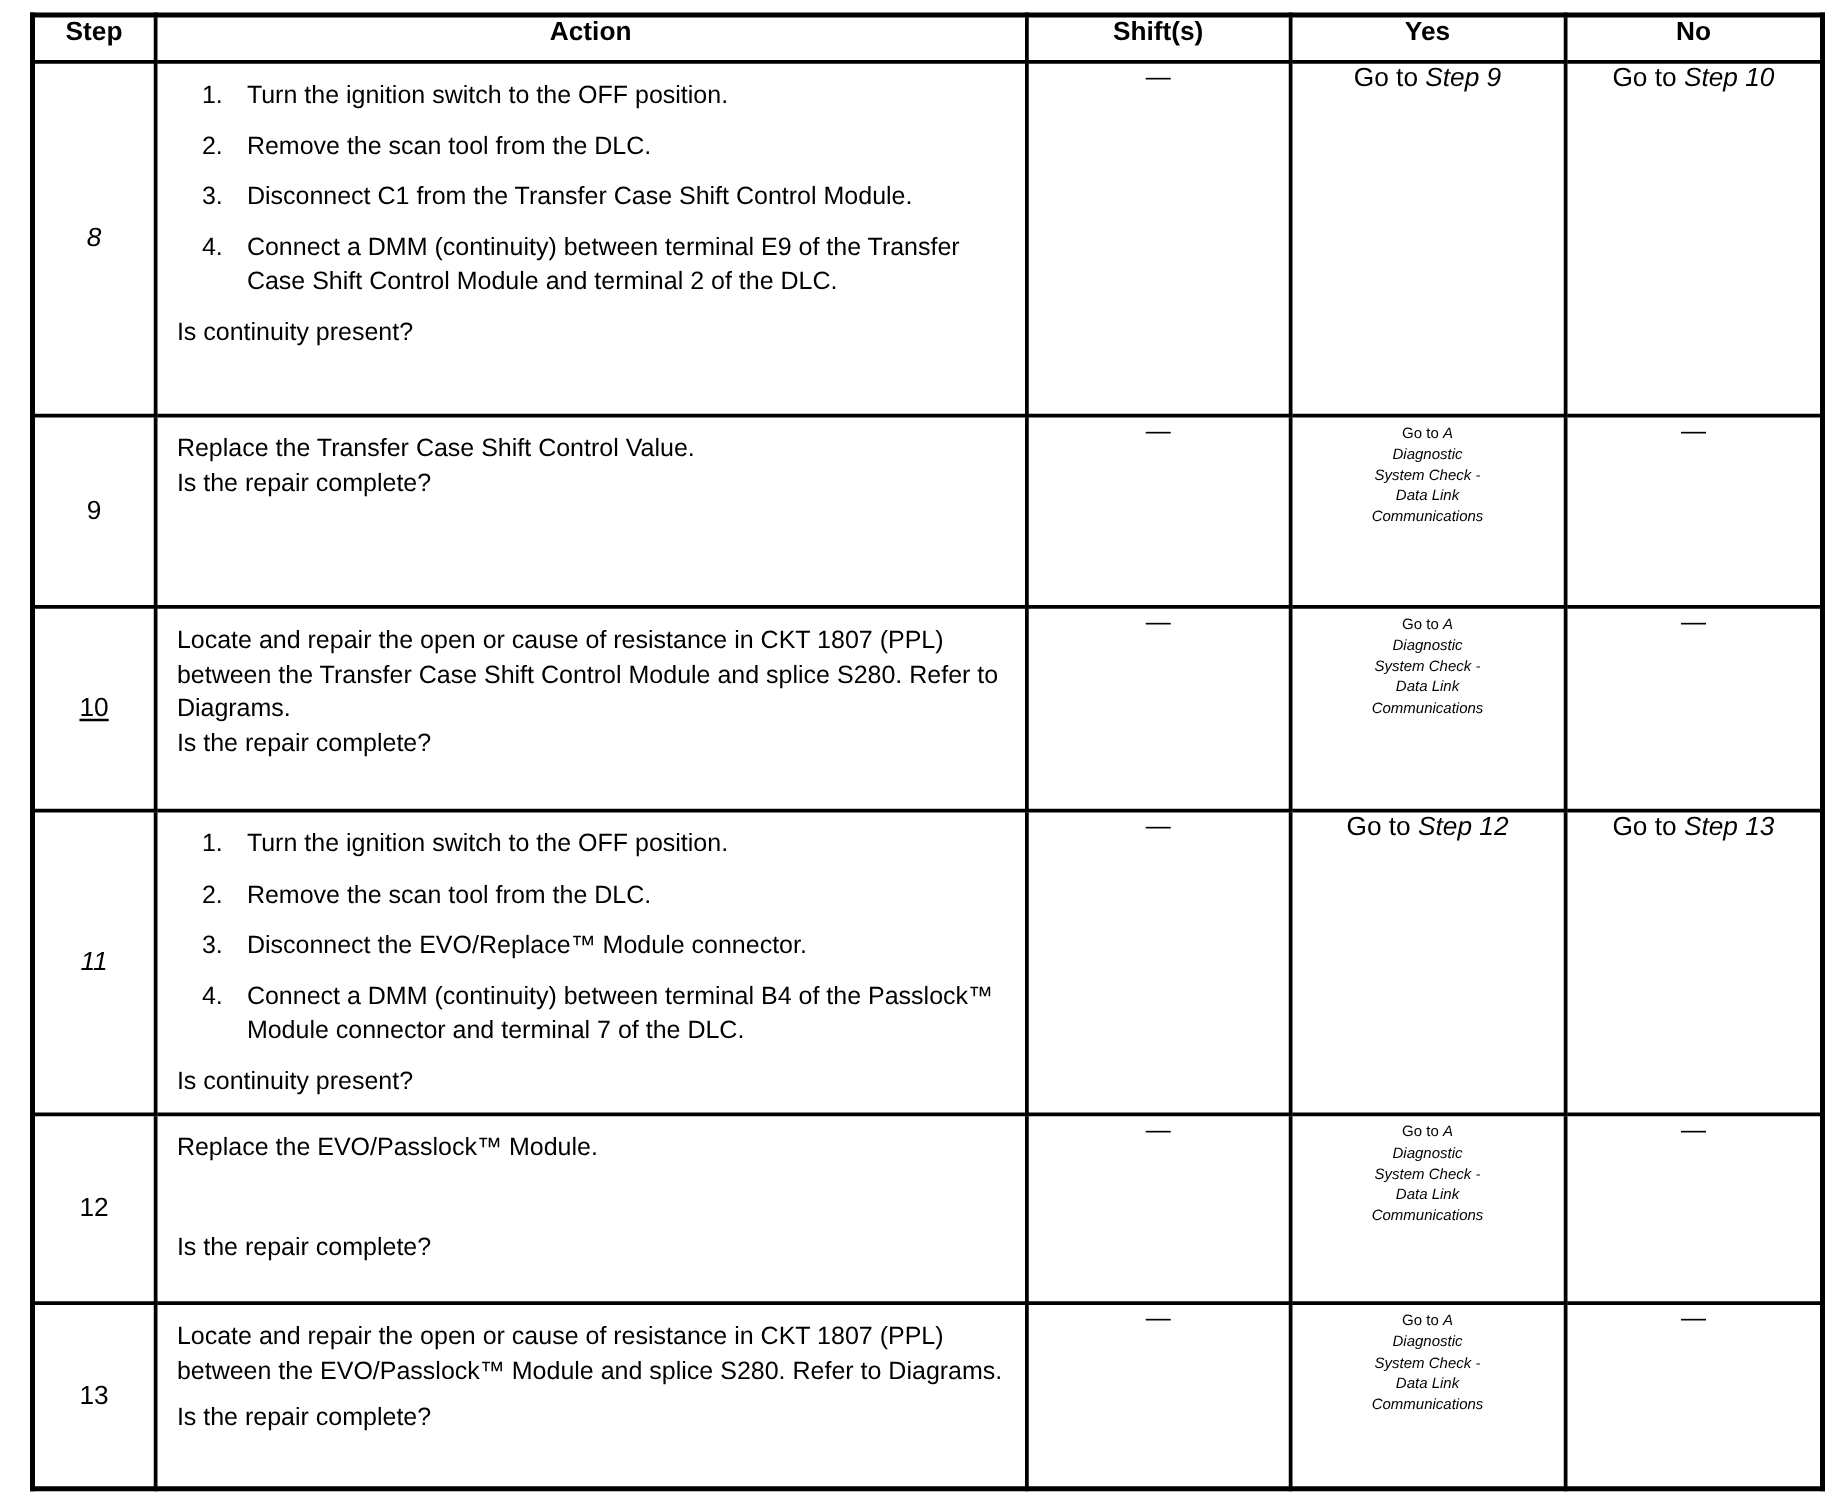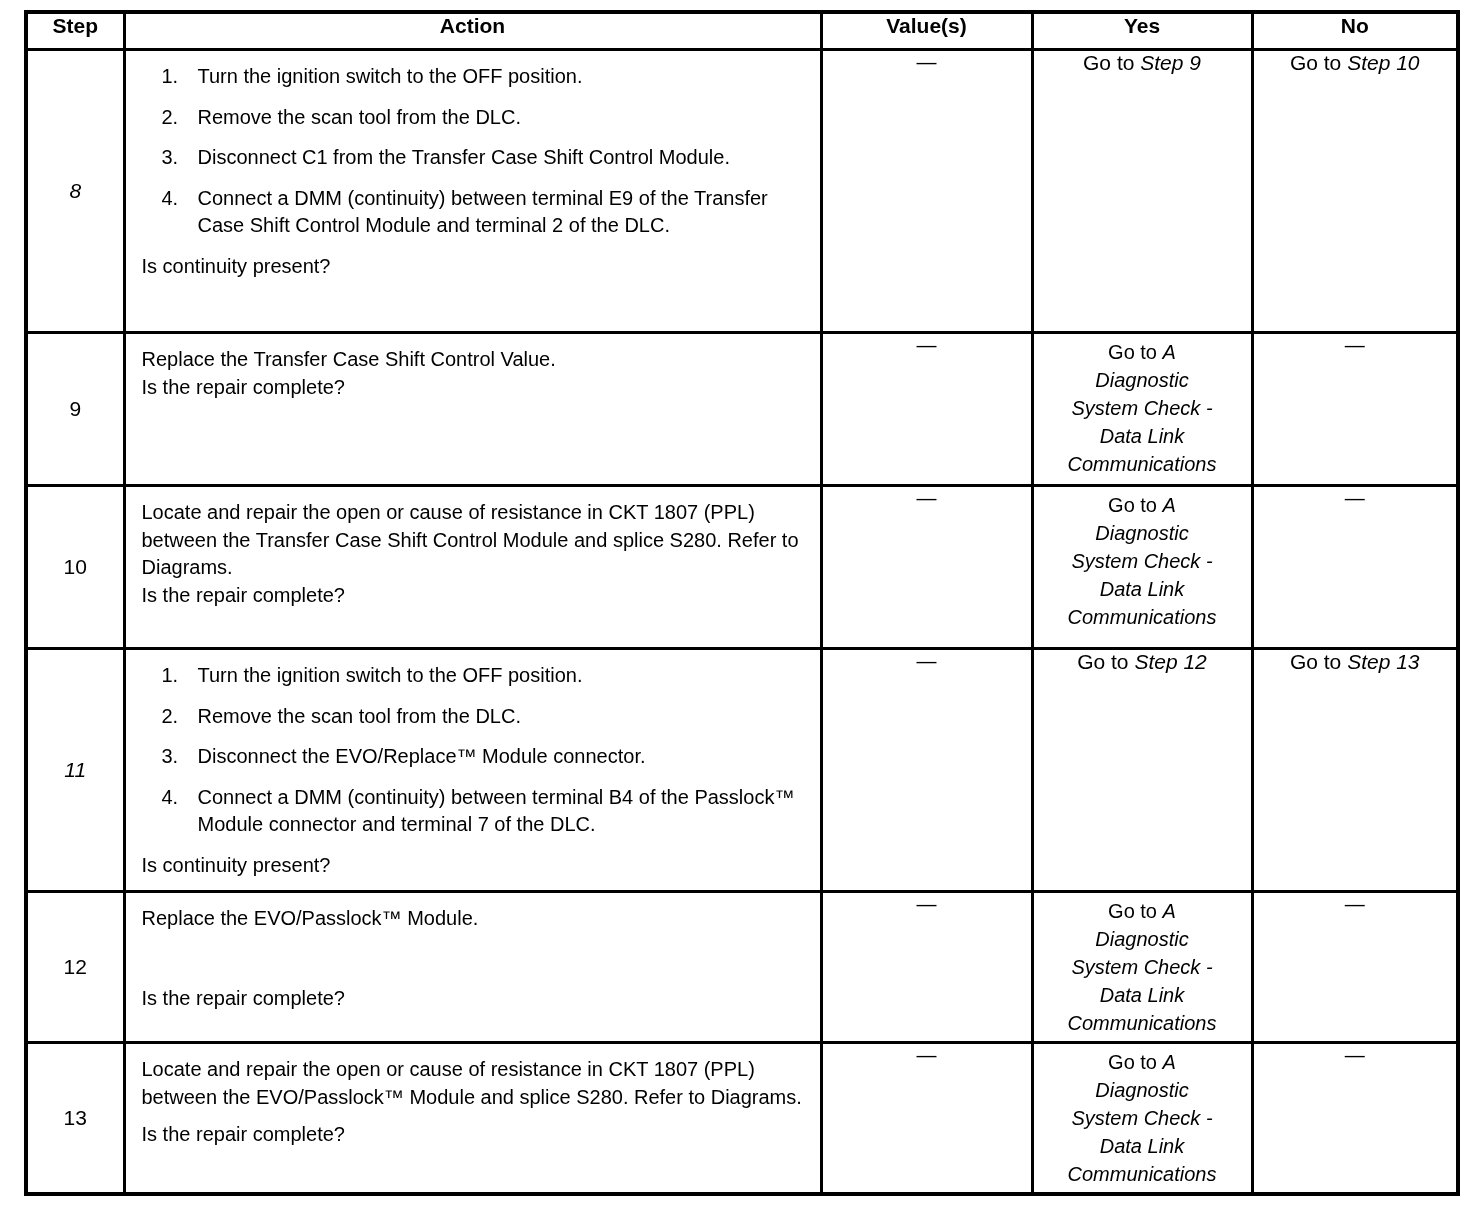--- a/index.html
+++ b/index.html
@@ -83,21 +83,21 @@
   .bottom-wrap {
     align-items: center;
     justify-content: flex-end;
     font-size: 21px;
     text-align: center;
     padding-bottom: 6px;
   }
   .check-wrap {
     align-items: center;
     justify-content: center;
-    font-size: 20px;
+    font-size: 12px;
     line-height: 1.4;
     text-align: center;
     padding: 4px 6px;
   }
   .it { font-style: italic; }
   .goto-line { white-space: nowrap; }
 </style>
 </head>
 <body>
 
@@ -107,21 +107,21 @@
       <col style="width:98px">
       <col style="width:697px">
       <col style="width:211px">
       <col style="width:220px">
       <col style="width:206px">
     </colgroup>
     <thead>
       <tr>
         <th class="hdr">Step</th>
         <th class="hdr">Action</th>
-        <th class="hdr">Value(s)</th>
+        <th class="hdr">Shift(s)</th>
         <th class="hdr">Yes</th>
         <th class="hdr">No</th>
       </tr>
     </thead>
     <tbody id="tbody">
         <tr>
           <td style="height: 280px;">
             <div class="wrap step-wrap step-italic">8</div>
           </td>
           <td>
@@ -181,21 +181,21 @@
               <div class="it">System Check -</div>
               <div class="it">Data Link</div>
               <div class="it">Communications</div>
             </div>
           </td>
           <td>
             <div class="wrap center-wrap">—</div>
           </td>
         </tr>
         <tr>
-          <td style="height: 160px;">
+          <td style="height: 160px; text-decoration: underline;">
             <div class="wrap step-wrap">10</div>
           </td>
           <td>
             <div class="wrap action-wrap">
               <div class="action-text">Locate and repair the open or cause of resistance in CKT 1807 (PPL) between the Transfer Case Shift Control Module and splice S280. Refer to Diagrams.</div>
               <div class="question">Is the repair complete?</div>
             </div>
           </td>
           <td>
             <div class="wrap center-wrap">—</div>

